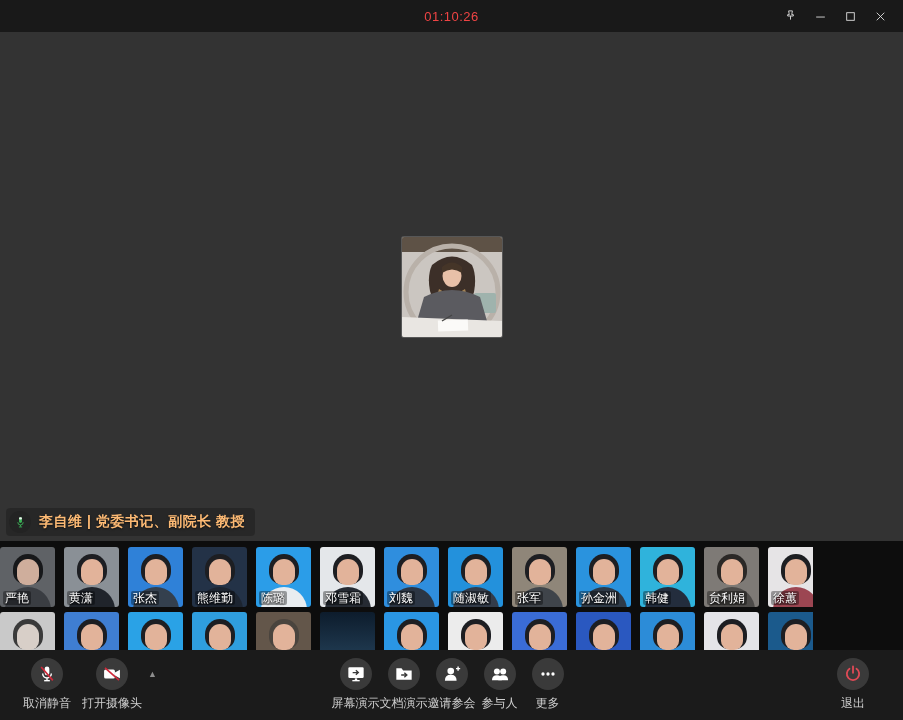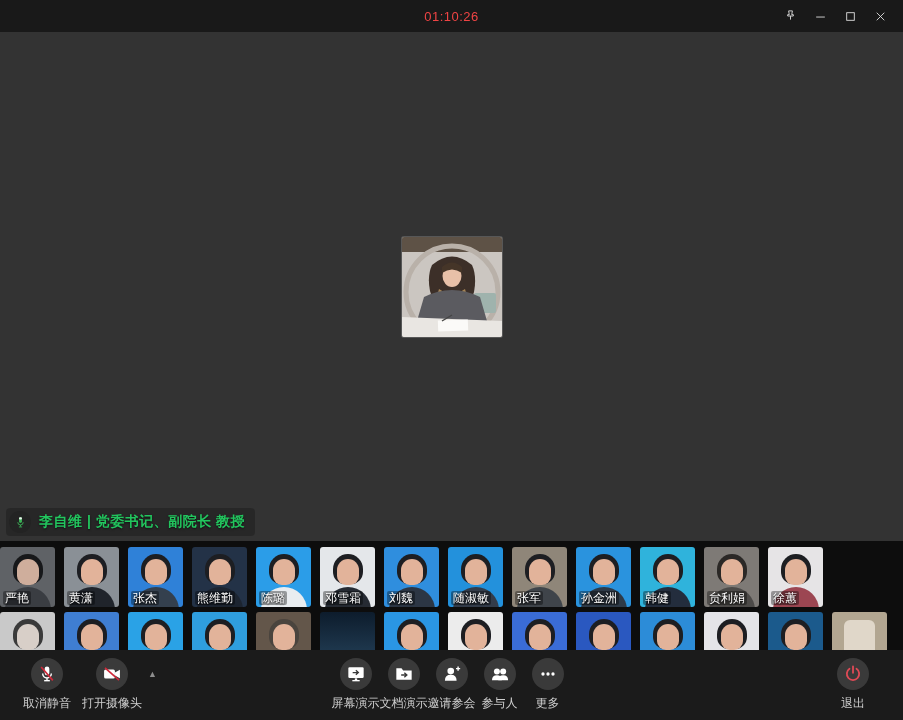--- a/index.html
+++ b/index.html
@@ -12,24 +12,24 @@
   .win-controls{position:absolute;right:8px;top:0;height:32px;display:flex;align-items:center;}
   .wc-btn{width:30px;height:32px;display:flex;align-items:center;justify-content:center;background:none;border:none;padding:0;cursor:pointer;}
   .wc-btn svg{display:block;}
 
   
   .stage{position:absolute;left:0;top:32px;width:903px;height:509px;background:var(--stage,#333333);}
   .main-video{position:absolute;left:402px;top:205px;width:100px;height:100px;border-radius:2px;overflow:hidden;box-shadow:0 0 0 1px rgba(255,255,255,.18);}
   .main-video svg{display:block;}
   .speaker-bar{position:absolute;left:6px;bottom:5px;display:flex;align-items:center;gap:8px;background:rgba(0,0,0,.22);border-radius:4px;padding:3px 10px 3px 3px;}
   .mic-badge{width:22px;height:22px;border-radius:50%;background:#232323;display:flex;align-items:center;justify-content:center;}
-  .speaker-name{color:#22c55e;font-size:14px;font-weight:bold;letter-spacing:.5px;text-shadow:0 1px 2px rgba(0,0,0,.6);}
+  .speaker-name{color:#fdba74;font-size:14px;font-weight:bold;letter-spacing:.5px;text-shadow:0 1px 2px rgba(0,0,0,.6);}
 
   
-  .strip{position:absolute;left:0;top:541px;width:903px;height:109px;background:var(--strip,#0d0d0d);overflow:hidden;}
+  .strip{position:absolute;left:0;top:541px;width:813px;height:109px;background:var(--strip,#0d0d0d);overflow:hidden;}
   .prow{position:absolute;left:0;display:flex;gap:9px;}
   #row1{top:6px;}
   #row2{top:71px;}
   .tile{position:relative;flex:0 0 55px;width:55px;height:60px;border-radius:3px;background:var(--bg,#2a6fb8);overflow:hidden;cursor:pointer;}
   .tile .hair{position:absolute;top:7px;left:50%;transform:translateX(-50%);width:30px;height:30px;border-radius:15px 15px 12px 12px;background:var(--hairc,#1d1e22);}
   .tile .head{position:absolute;top:12px;left:50%;transform:translateX(-50%);width:22px;height:26px;border-radius:11px 11px 9px 9px;background:var(--skin,#e2b39a);}
   .tile .shoulders{position:absolute;top:40px;left:50%;transform:translateX(-50%);width:46px;height:26px;border-radius:23px 23px 0 0;background:var(--top,#2c313a);}
   .tile .pname{position:absolute;left:3px;bottom:2px;color:#fff;font-size:12px;line-height:14px;background:rgba(0,0,0,.35);padding:0 2px;border-radius:2px;text-shadow:0 1px 2px #000;white-space:nowrap;}
   .tile.scene{background:linear-gradient(#0d1c2c,#27465f);}
   .tile.card{background:#b2a691;}

